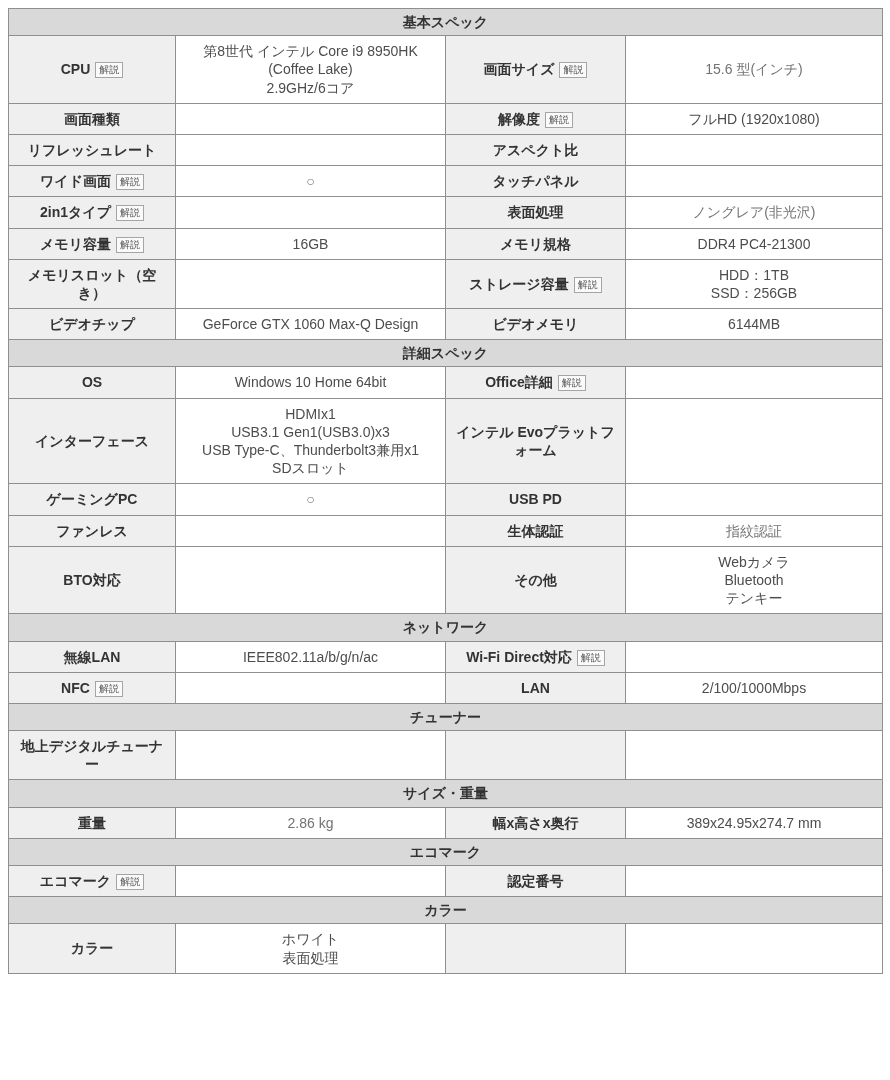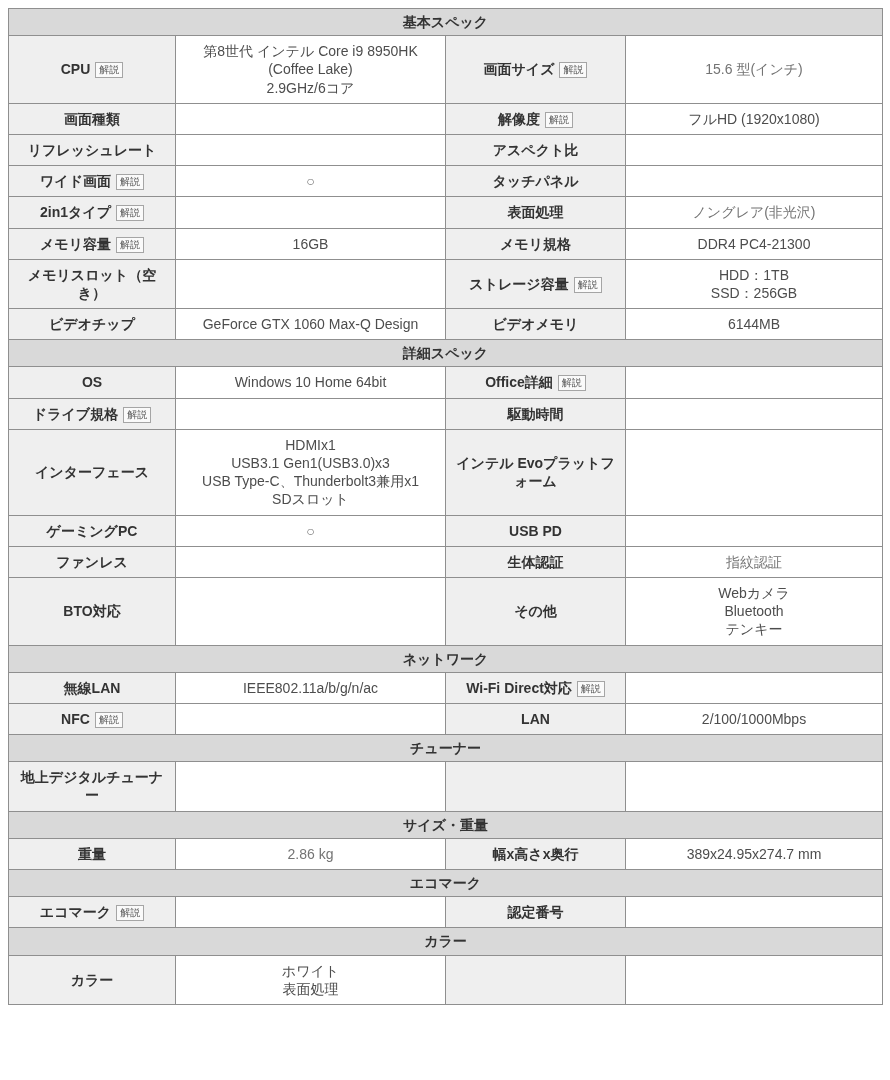--- a/index.html
+++ b/index.html
@@ -132,26 +132,20 @@
         <tr>
           <td colspan="4" class="section">詳細スペック</td>
         </tr>
         <tr>
           <td class="lbl"><span>OS</span></td>
           <td class="val"><span>Windows 10 Home 64bit</span></td>
           <td class="lbl"><span>Office詳細</span><span class="kaisetsu">解説</span></td>
           <td class="val"></td>
         </tr>
         <tr>
-          <td class="lbl"><span>ドライブ規格</span><span class="kaisetsu">解説</span></td>
-          <td class="val"></td>
-          <td class="lbl"><span>駆動時間</span></td>
-          <td class="val"></td>
-        </tr>
-        <tr>
           <td class="lbl"><span>インターフェース</span></td>
           <td class="val"><span>HDMIx1
 USB3.1 Gen1(USB3.0)x3
 USB Type-C、Thunderbolt3兼用x1
 SDスロット</span></td>
           <td class="lbl"><span>インテル Evoプラットフォーム</span></td>
           <td class="val"></td>
         </tr>
         <tr>
           <td class="lbl"><span>ゲーミングPC</span></td>

